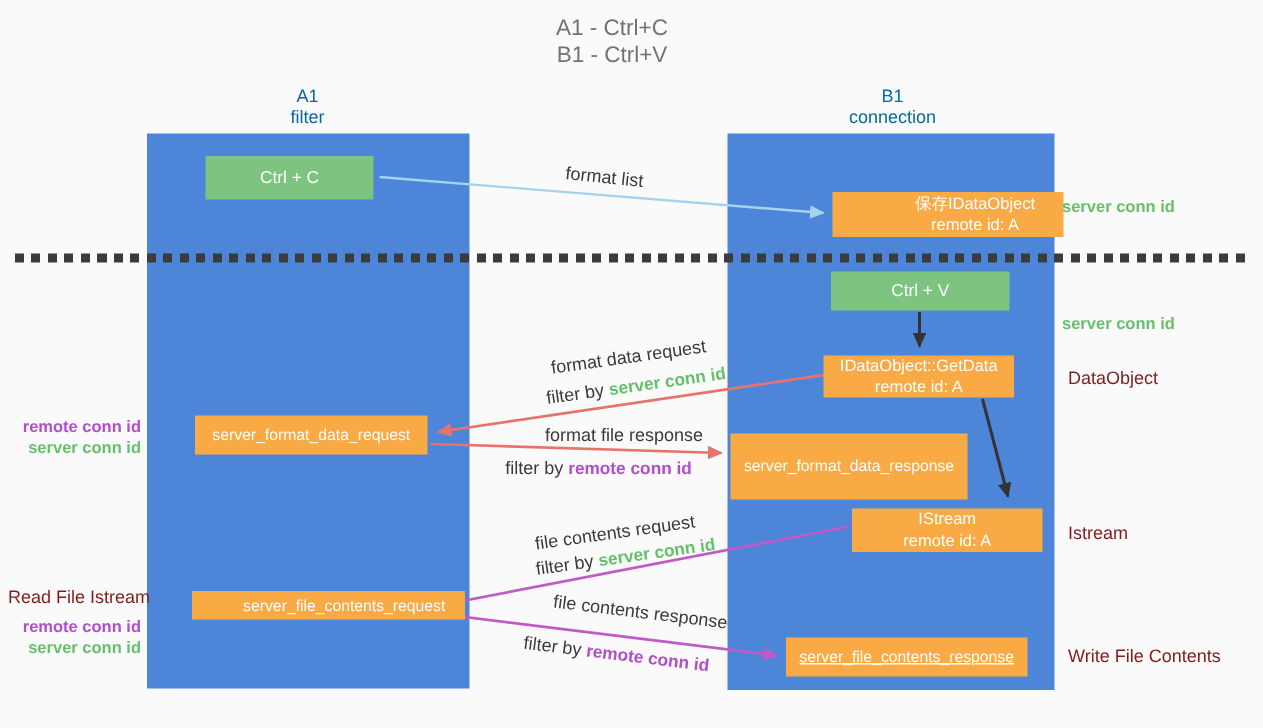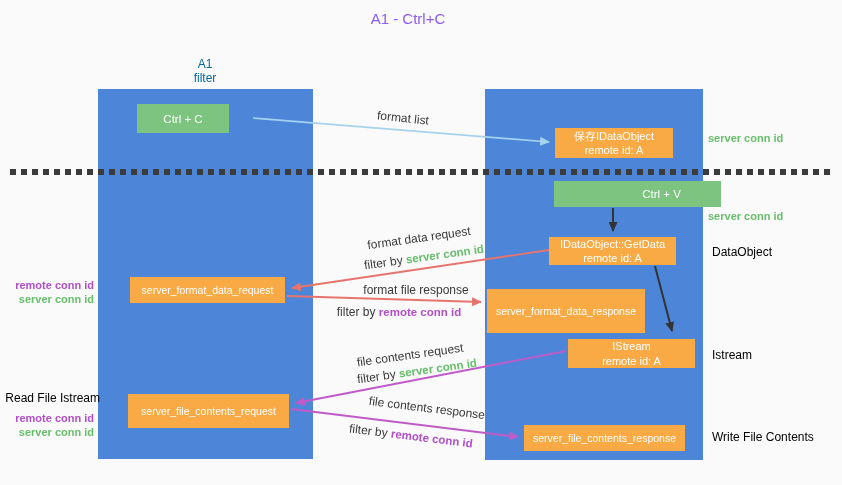--- a/index.html
+++ b/index.html
@@ -11,21 +11,21 @@
     position:relative;
     width:842px;height:485px;
     background:var(--bg,#fafafa);
     overflow:hidden;
   }
   .abs{position:absolute;}
   .title{
     left:308px;top:10px;width:200px;
     text-align:center;
     font-size:15px;line-height:1.22;
-    color:#8b5cf6;
+    color:#737373;
   }
   .lane-header{
     width:110px;text-align:center;
     font-size:12px;line-height:1.2;color:#0369a1;
   }
   .lane{
     background:var(--lane-blue,#4d86d9);
   }
   .dotted-line{
     left:10px;top:169px;width:820px;height:6px;
@@ -42,21 +42,21 @@
   .node .l1,.node .l2{line-height:1.3;font-size:11px;}
   .arrow-label{
     white-space:nowrap;
     font-size:12px;color:#3a3a3a;
     transform:translate(-50%,-50%);
   }
   .arrow-label .key{font-weight:bold;font-size:11.5px;}
   .key-green{color:var(--text-green,#67bf6b);}
   .key-purple{color:var(--text-purple,#b14fc8);}
   .side-label{
-    font-size:12px;color:#000000;white-space:nowrap;
+    font-size:12px;color:#7f1d1d;white-space:nowrap;
   }
   .conn-ids{
     font-size:11px;font-weight:bold;line-height:14px;
     text-align:right;white-space:nowrap;
   }
   .conn-green{color:var(--text-green,#67bf6b);font-size:11px;font-weight:bold;white-space:nowrap;}
   svg.overlay{position:absolute;left:0;top:0;pointer-events:none;}
   .ln-blue{stroke:var(--arrow-blue,#a5d3ee);stroke-width:1.6;fill:none;}
   .ln-black{stroke:var(--arrow-black,#333333);stroke-width:2;fill:none;}
   .ln-red{stroke:var(--arrow-red,#e7746c);stroke-width:1.8;fill:none;}
@@ -66,25 +66,30 @@
   .mk-red{fill:var(--arrow-red,#e7746c);}
   .mk-purple{fill:var(--arrow-purple,#c05ac8);}
 </style>
 </head>
 <body>
 
 <div class="stage">
 
   <div class="abs title">
     <div>A1 - Ctrl+C</div>
+    <div>B1 - Ctrl+V</div>
   </div>
 
   <div class="abs lane-header" style="left:150px;top:57px;">
     <div>A1</div>
     <div>filter</div>
+  </div>
+  <div class="abs lane-header" style="left:540px;top:57px;">
+    <div>B1</div>
+    <div>connection</div>
   </div>
 
   <div class="abs lane" style="left:98px;top:89px;width:215px;height:370px;"></div>
   <div class="abs lane" style="left:485px;top:89px;width:218px;height:371px;"></div>
 
   <div class="abs dotted-line"></div>
 
   <svg class="overlay" width="842" height="485" viewBox="0 0 842 485">
     <defs>
       <marker id="ah-blue" markerWidth="10" markerHeight="9" refX="9" refY="4.5" orient="auto" markerUnits="userSpaceOnUse">
@@ -102,30 +107,30 @@
     </defs>
     <line x1="253" y1="118" x2="549" y2="142" class="ln-blue" marker-end="url(#ah-blue)"></line>
     <line x1="613" y1="208" x2="613" y2="231" class="ln-black" marker-end="url(#ah-black)"></line>
     <line x1="655" y1="266" x2="672" y2="331" class="ln-black" marker-end="url(#ah-black)"></line>
     <line x1="549" y1="250" x2="292" y2="288" class="ln-red" marker-end="url(#ah-red)"></line>
     <line x1="287" y1="296" x2="481" y2="302" class="ln-red" marker-end="url(#ah-red)"></line>
     <line x1="566" y1="351" x2="296" y2="403" class="ln-purple" marker-end="url(#ah-purple)"></line>
     <line x1="291" y1="409" x2="518" y2="437" class="ln-purple" marker-end="url(#ah-purple)"></line>
   </svg>
 
-  <div class="abs node green" style="left:137px;top:104px;width:92px;height:29px;">
+  <div class="abs node green" style="left:137px;top:104px;width:112px;height:29px;">
     <span>Ctrl + C</span>
   </div>
 
-  <div class="abs node orange" style="left:555px;top:128px;width:118px;height:30px;">
+  <div class="abs node orange" style="left:555px;top:128px;width:118px;height:30px;padding-left:36px;">
     <span class="l1">保存IDataObject</span>
     <span class="l2">remote id: A</span>
   </div>
 
-  <div class="abs node green" style="left:554px;top:181px;width:119px;height:26px;padding-left:48px;">
+  <div class="abs node green" style="left:554px;top:181px;width:119px;height:26px;">
     <span>Ctrl + V</span>
   </div>
 
   <div class="abs node orange" style="left:549px;top:237px;width:127px;height:28px;">
     <span class="l1">IDataObject::GetData</span>
     <span class="l2">remote id: A</span>
   </div>
 
   <div class="abs node orange" style="left:130px;top:277px;width:155px;height:26px;">
     <span>server_format_data_request</span>
@@ -133,25 +138,25 @@
 
   <div class="abs node orange" style="left:487px;top:289px;width:158px;height:44px;">
     <span>server_format_data_response</span>
   </div>
 
   <div class="abs node orange" style="left:568px;top:339px;width:127px;height:29px;">
     <span class="l1">IStream</span>
     <span class="l2">remote id: A</span>
   </div>
 
-  <div class="abs node orange" style="left:128px;top:394px;width:161px;height:34px;">
+  <div class="abs node orange" style="left:128px;top:394px;width:161px;height:19px;padding-left:21px;">
     <span>server_file_contents_request</span>
   </div>
 
-  <div class="abs node orange" style="left:524px;top:425px;width:161px;height:26px;">
+  <div class="abs node orange" style="left:524px;top:425px;width:161px;height:26px;text-decoration:underline;">
     <span>server_file_contents_response</span>
   </div>
 
   <div class="abs arrow-label" style="left:403px;top:118px;transform:translate(-50%,-50%) rotate(6deg);">format list</div>
 
   <div class="abs arrow-label" style="left:419px;top:238px;transform:translate(-50%,-50%) rotate(-8deg);">format data request</div>
   <div class="abs arrow-label" style="left:424px;top:257px;transform:translate(-50%,-50%) rotate(-8deg);">
     <span>filter by </span><span class="key key-green">server conn id</span>
   </div>
 

